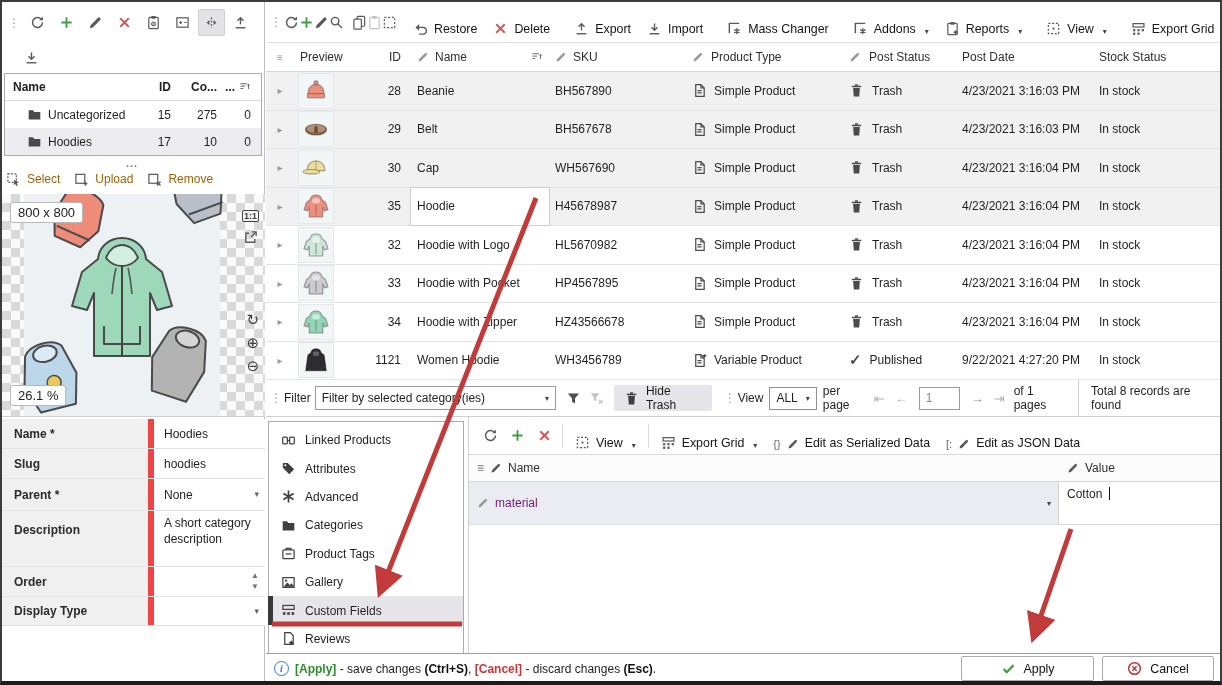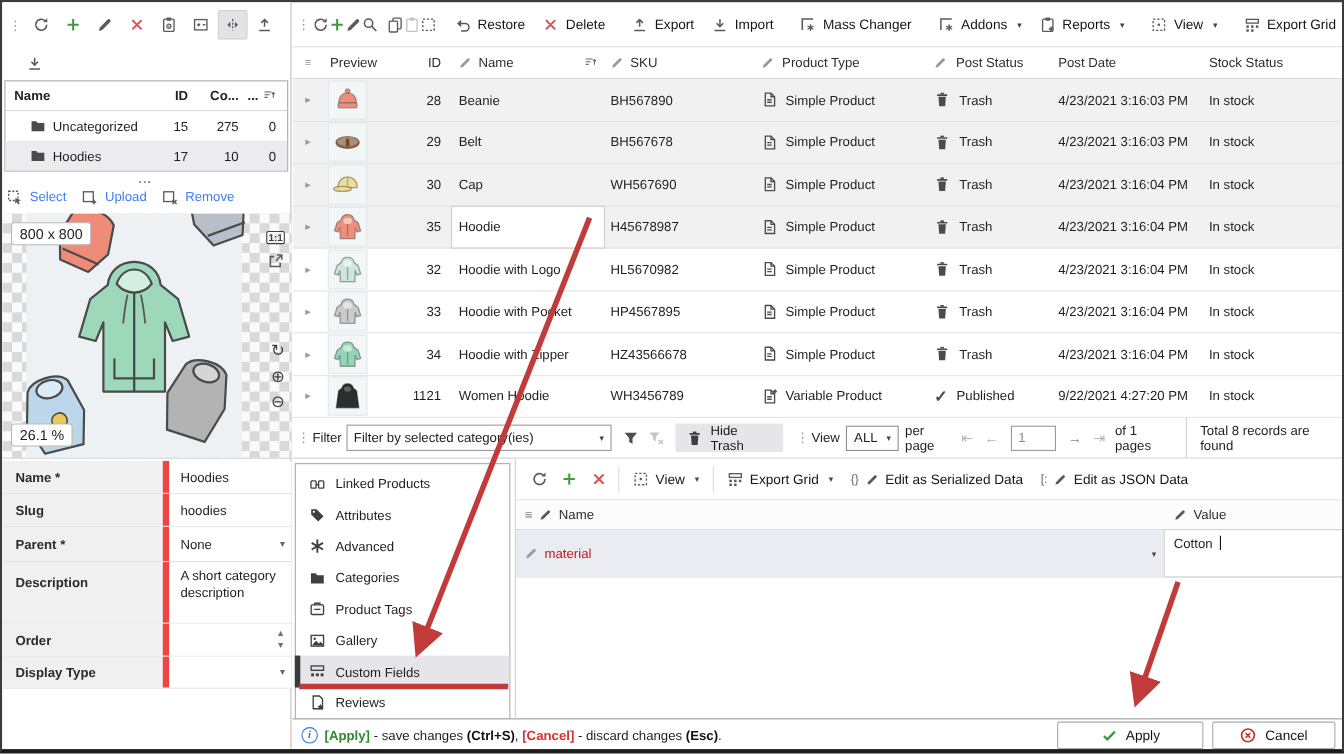--- a/index.html
+++ b/index.html
@@ -23,21 +23,21 @@
   .cat-table{position:absolute;left:2px;top:71px;width:258px;height:83px;border:1px solid #ababab;background:#fff;}
   .cat-head{display:flex;height:27px;align-items:center;border-bottom:1px solid #d9d9d9;font-weight:bold;color:#222;}
   .cat-row{display:flex;height:27px;align-items:center;}
   .cat-row[data-sel="1"]{background:#ebebf0;}
   .cc-name{flex:1;display:flex;align-items:center;gap:6px;padding-left:8px;overflow:hidden;}
   .cat-row .cc-name{padding-left:22px;}
   .cc-id{width:34px;text-align:right;} .cc-co{width:46px;text-align:right;} .cc-x{width:44px;text-align:right;padding-right:10px;}
   .cat-head .cc-x{display:flex;justify-content:flex-end;gap:4px;align-items:center;}
   .cat-dots{position:absolute;left:124px;top:155px;color:#777;font-weight:bold;letter-spacing:1px;font-size:11px;}
   .cat-actions{position:absolute;left:4px;top:164px;width:256px;display:flex;gap:14px;align-items:center;height:26px;}
-  .cat-actions .abtn{display:inline-flex;gap:6px;align-items:center;color:#3b82f6;}
+  .cat-actions .abtn{display:inline-flex;gap:6px;align-items:center;color:#a16207;}
 
   
   .preview{position:absolute;left:0;top:192px;width:263px;height:223px;overflow:hidden;
     background:repeating-conic-gradient(#d9d9d9 0% 25%, #fafafa 0% 50%) 0 0/18px 18px;border-bottom:1px solid #cfcfcf;}
   .pv-art{position:absolute;left:22px;top:0;width:196px;height:223px;background:#edf1f4;}
   .badge{position:absolute;background:#fff;border:1px solid #b9b9b9;border-radius:3px;padding:2px 7px;font-size:13px;color:#222;z-index:3;}
   .badge.dim{left:8px;top:8px;} .badge.zoom{left:8px;bottom:10px;}
   .pv-ctl{position:absolute;right:6px;display:flex;flex-direction:column;gap:8px;align-items:center;z-index:3;color:#3f3f3f;}
   .pv-ctl.top{top:16px;} .pv-ctl.bot{top:118px;}
   .oto{font-size:9px;font-weight:bold;border:1.5px solid #3f3f3f;border-radius:2px;padding:0 1px;background:rgba(255,255,255,.5);}
@@ -50,21 +50,21 @@
   .f-row:nth-child(4){height:56px;} .f-row:nth-child(5){height:30px;} .f-row:nth-child(6){height:29px;}
   .f-label{width:152px;background:#f0f0f0;font-weight:bold;color:#2b2b2b;display:flex;align-items:center;padding-left:12px;border-right:6px solid #ef4444;}
   .f-row:nth-child(4) .f-label{align-items:flex-start;padding-top:12px;}
   .f-val{flex:1;display:flex;align-items:center;padding-left:10px;position:relative;background:#fff;}
   .f-row:nth-child(4) .f-val{align-items:flex-start;padding-top:4px;line-height:1.35;padding-right:6px;}
   .f-adorn{position:absolute;right:6px;top:0;bottom:0;display:flex;flex-direction:column;justify-content:center;color:#707070;font-size:8px;line-height:1;}
   .f-adorn span{cursor:default;}
 
   
   .main-toolbar{position:absolute;left:264px;top:0;width:954px;height:41px;display:flex;align-items:center;border-bottom:1px solid #e0e0e0;}
-  .tbtn{display:inline-flex;align-items:center;gap:6px;padding:0 8px;height:28px;font-size:12.4px;color:#151515;white-space:nowrap;}
+  .tbtn{display:inline-flex;align-items:flex-end;gap:6px;padding:0 8px;height:28px;font-size:12.4px;color:#151515;white-space:nowrap;}
 
   
   .grid{position:absolute;left:264px;top:41px;width:954px;height:337px;overflow:hidden;}
   .g-head{display:flex;height:29px;align-items:center;border-bottom:1px solid #d6d6d6;color:#2e2e2e;}
   .g-row{display:flex;height:38.5px;align-items:center;border-bottom:1px solid #e4e4e4;}
   .g-row[data-shade="gray"]{background:#f1f1f1;}
   .cell{display:flex;align-items:center;height:100%;}
   .c-exp{width:28px;justify-content:center;color:#9a9a9a;font-size:10px;}
   .c-prev{width:62px;} .c-id{width:55px;justify-content:flex-end;padding-right:10px;}
   .c-name{width:138px;padding-left:6px;gap:6px;} .c-sku{width:137px;padding-left:6px;gap:6px;}
@@ -114,21 +114,21 @@
   .tab-item[data-icon="docstar"] .ti-docstar{display:block;}
 
   .cf-panel{position:absolute;left:466px;top:415px;width:756px;height:236px;border-left:1px solid #d0d0d0;background:#fff;}
   .cf-toolbar{display:flex;align-items:center;height:37px;padding-left:8px;}
   .cf-table{border-top:1px solid #d9d9d9;}
   .cf-head{display:flex;height:27px;align-items:center;border-bottom:1px solid #d9d9d9;color:#2e2e2e;background:#fcfcfc;}
   .cf-c1{width:590px;display:flex;align-items:center;gap:6px;padding-left:8px;height:100%;}
   .cf-c2{flex:1;display:flex;align-items:center;gap:6px;padding-left:8px;height:100%;}
   .cf-row{display:flex;height:43px;border-bottom:1px solid #e0e0e0;}
   .cf-row .cf-c1{background:#ebebf2;justify-content:space-between;padding-right:8px;}
-  .cf-name{display:flex;align-items:center;gap:6px;color:#b91c1c;}
+  .cf-name{display:flex;align-items:center;gap:6px;color:#701a75;}
   .cf-row .cf-c2{background:#fff;outline:1px solid #d4d4d4;align-items:flex-start;padding-top:5px;}
   .caretbar{display:inline-block;width:1px;height:13px;background:#111;margin-left:1px;}
 
   
   .status-bar{position:absolute;left:264px;top:651px;width:954px;height:30px;border-top:1px solid #9e9e9e;display:flex;align-items:center;padding-left:8px;background:#fff;}
   .sb-apply{color:#2e8b2e;font-weight:bold;} .sb-cancel{color:#d03434;font-weight:bold;} .sb-key{font-weight:bold;color:#111;}
   .info-ic{width:15px;height:15px;border-radius:50%;border:1.6px solid #2b7bd4;color:#2b7bd4;font-size:10px;font-weight:bold;display:inline-flex;align-items:center;justify-content:center;margin-right:6px;font-family:"Liberation Serif",serif;font-style:italic;}
   .fbtns{position:absolute;right:6px;top:2px;display:flex;gap:8px;}
   .fbtn{width:133px;height:25px;border:1px solid #ababab;border-radius:2px;background:#fff;display:flex;align-items:center;justify-content:center;gap:8px;font-size:12.4px;color:#111;}
 

